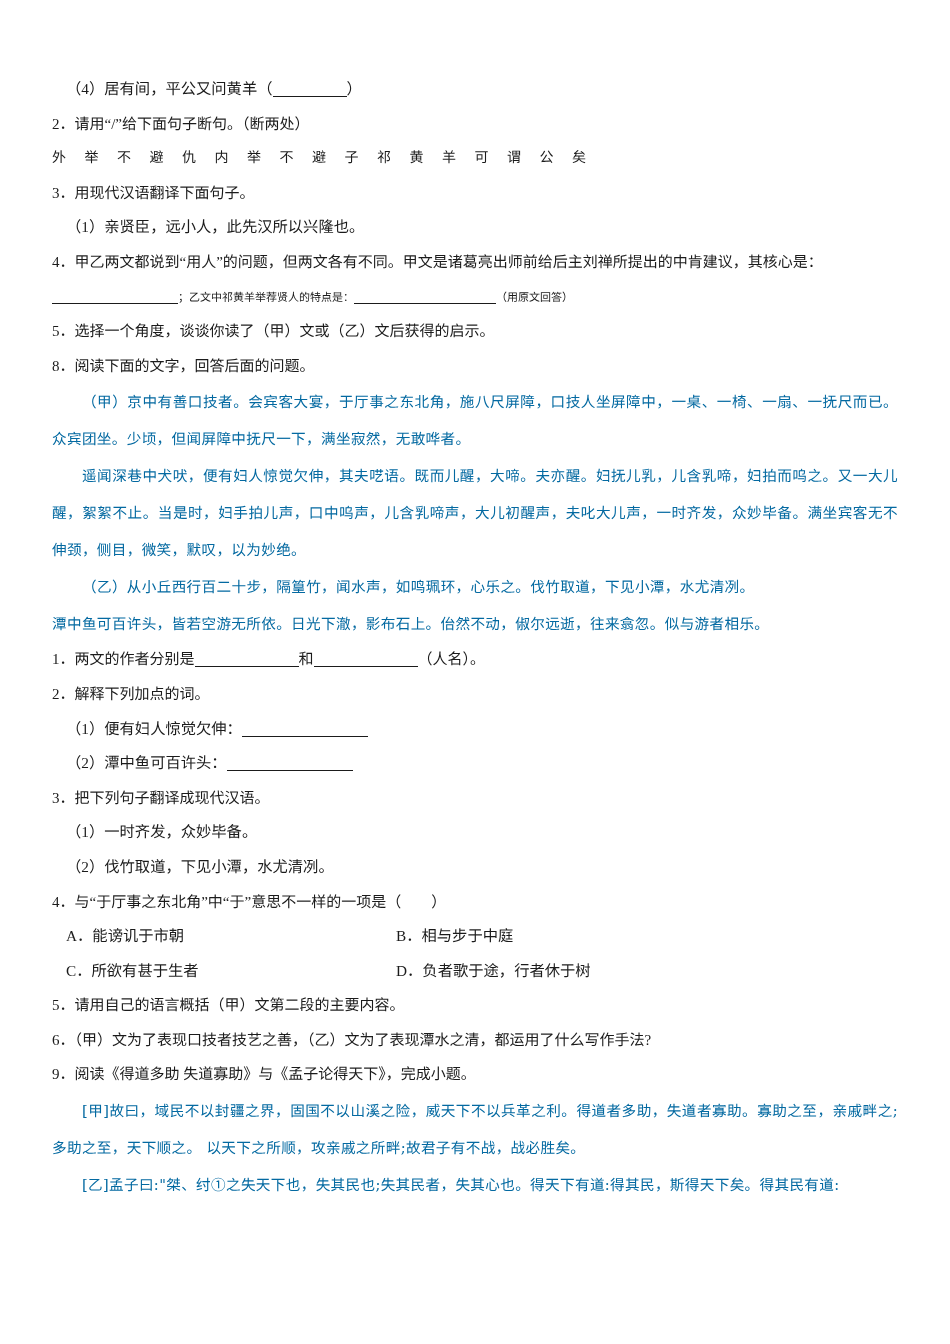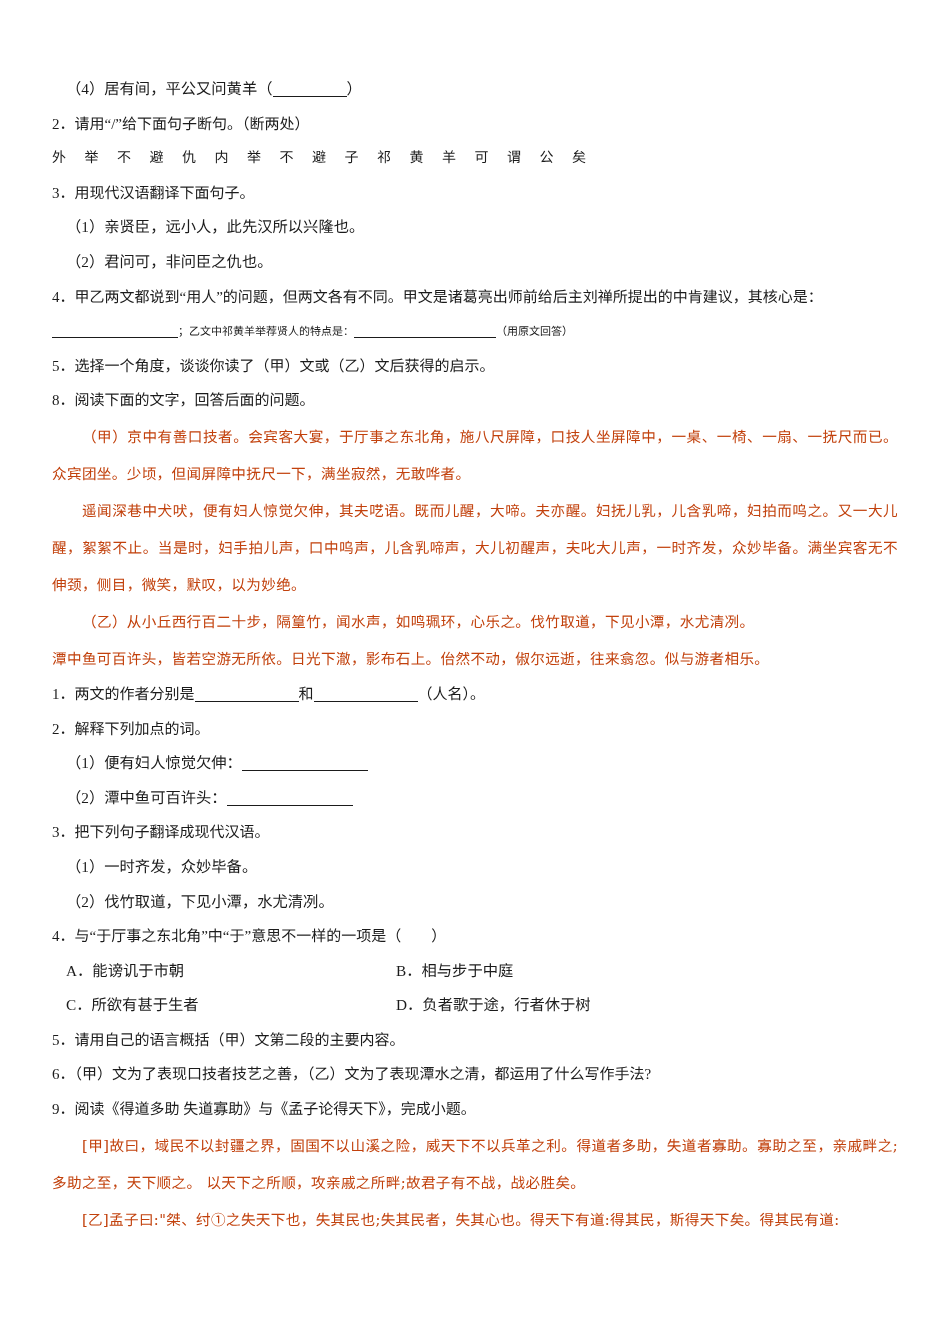--- a/index.html
+++ b/index.html
@@ -36,21 +36,21 @@
     padding-left: 14px;
   }
   
   .classic {
     font-family: "DejaVu Serif", "Liberation Serif", serif;
     font-size: 14.6px;
     line-height: 37px;
     text-align: justify;
     text-justify: inter-ideograph;
     letter-spacing: 0.35px;
-    color: #c2410c;
+    color: #0369a1;
   }
   .classic.indent {
     text-indent: 30px;
   }
   .classic.noindent {
     text-indent: 0;
   }
   .dun {
     
     letter-spacing: 7.5px;
@@ -87,21 +87,20 @@
   <div class="doc-body">
 
     <div class="sub-line"><span>（4）居有间，平公又问黄羊（</span><span class="blank-s"></span><span>）</span></div>
 
     <div class="q-line">2．请用“/”给下面句子断句。（断两处）</div>
 
     <div class="dun">外 举 不 避 仇 内 举 不 避 子 祁 黄 羊 可 谓 公 矣</div>
 
     <div class="q-line">3．用现代汉语翻译下面句子。</div>
     <div class="sub-line">（1）亲贤臣，远小人，此先汉所以兴隆也。</div>
-    <div class="sub-line">（2）君问可，非问臣之仇也。</div>
 
     <div class="q-line">4．甲乙两文都说到“用人”的问题，但两文各有不同。甲文是诸葛亮出师前给后主刘禅所提出的中肯建议，其核心是：</div>
     <div class="fill-4"><span class="blank-l"></span><span>；乙文中祁黄羊举荐贤人的特点是：</span><span class="blank-xl"></span><span>（用原文回答）</span></div>
 
     <div class="q-line">5．选择一个角度，谈谈你读了（甲）文或（乙）文后获得的启示。</div>
 
     <div class="q-line">8．阅读下面的文字，回答后面的问题。</div>
 
     <div class="classic indent">（甲）京中有善口技者。会宾客大宴，于厅事之东北角，施八尺屏障，口技人坐屏障中，一桌、一椅、一扇、一抚尺而已。众宾团坐。少顷，但闻屏障中抚尺一下，满坐寂然，无敢哗者。</div>
     <div class="classic indent">遥闻深巷中犬吠，便有妇人惊觉欠伸，其夫呓语。既而儿醒，大啼。夫亦醒。妇抚儿乳，儿含乳啼，妇拍而呜之。又一大儿醒，絮絮不止。当是时，妇手拍儿声，口中呜声，儿含乳啼声，大儿初醒声，夫叱大儿声，一时齐发，众妙毕备。满坐宾客无不伸颈，侧目，微笑，默叹，以为妙绝。</div>

